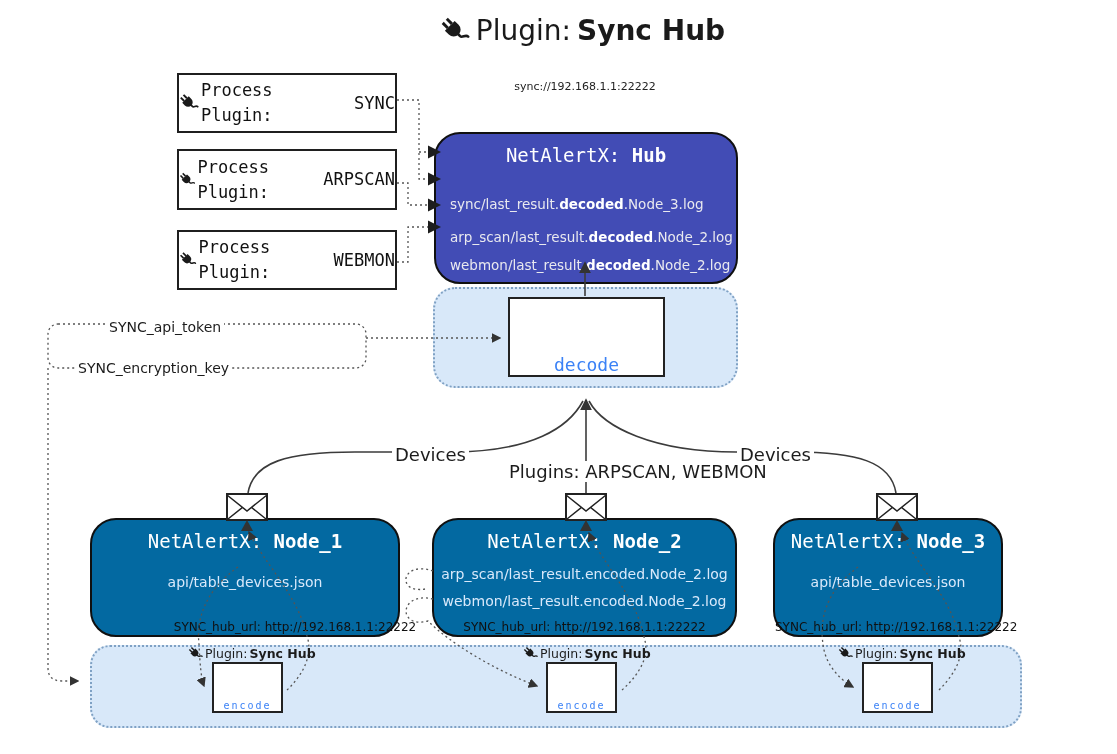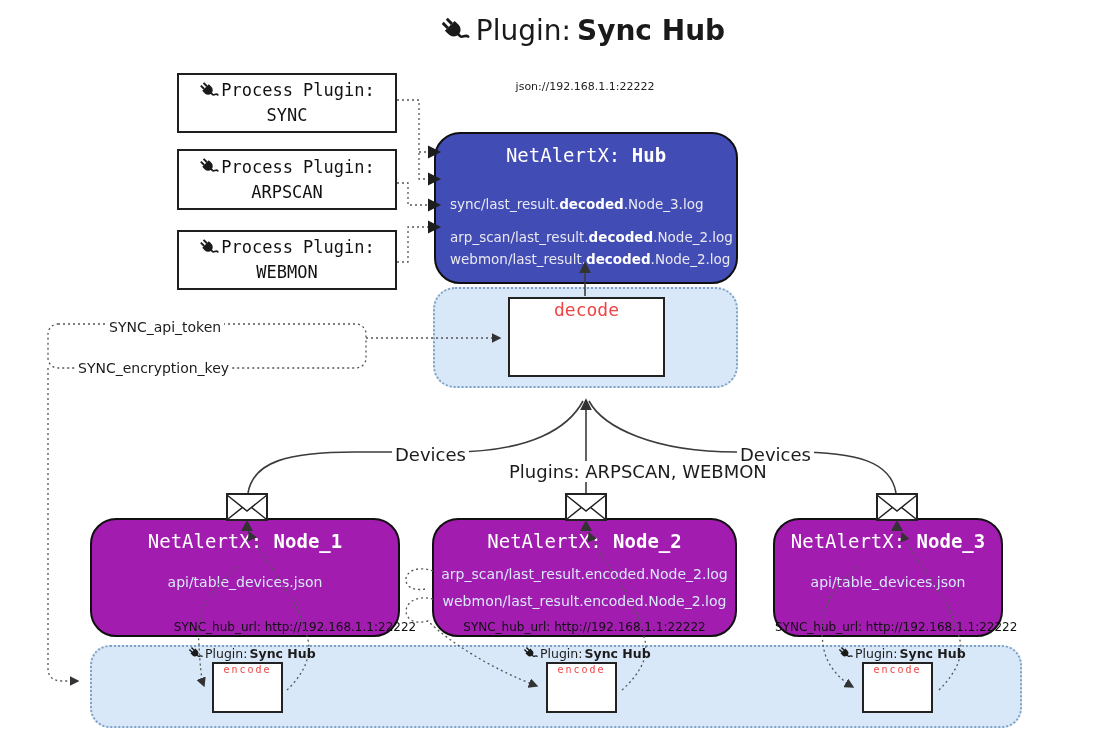--- a/index.html
+++ b/index.html
@@ -6,43 +6,43 @@
   .stage{position:relative;width:1117px;height:754px;background:#ffffff;overflow:hidden;
          font-family:"DejaVu Sans",sans-serif;color:#111;}
   .abs{position:absolute;box-sizing:border-box;}
   
   .title{top:14px;left:0;right:0;display:flex;justify-content:center;align-items:center;gap:6px;margin-left:48px;}
   .title .t-reg{font-size:28px;color:#1a1a1a;}
   .title .t-bold{font-size:28px;font-weight:bold;color:#1a1a1a;}
   .plug{display:inline-block;vertical-align:middle;}
   
   .procbox{left:177px;width:220px;border:2px solid #1f1f1f;background:#fff;
-           display:flex;flex-direction:column;align-items:center;justify-content:center;
+           display:flex;flex-direction:row;align-items:center;justify-content:center;
            font-family:"DejaVu Sans Mono",monospace;font-size:17px;color:#111;line-height:1.45;}
   .procbox .row1{display:flex;align-items:center;gap:2px;}
   
   .huburl{top:80px;left:460px;width:250px;text-align:center;font-size:11px;color:#222;}
   .hub{left:434px;top:100px;width:304px;height:152px;background:#424CB5;border:2px solid #101010;border-radius:26px;margin-top:32px;}
   .hub-title{position:absolute;top:10px;left:0;right:0;text-align:center;
              font-family:"DejaVu Sans Mono",monospace;font-size:19px;color:#fff;}
   .hubline{position:absolute;left:14px;right:4px;height:22px;font-size:13.5px;color:#e9e9ef;white-space:nowrap;}
   .hubline b{color:#ffffff;}
   
   .lightbox{background:#D8E8F9;border:2px dotted #7FA1C4;border-radius:22px;}
   .decode-wrap{left:433px;top:287px;width:305px;height:101px;}
-  .whitebox{background:#fff;border:2px solid #222;display:flex;align-items:flex-start;justify-content:center;
-            font-family:"DejaVu Sans Mono",monospace;color:#ef4444;}
+  .whitebox{background:#fff;border:2px solid #222;display:flex;align-items:flex-end;justify-content:center;
+            font-family:"DejaVu Sans Mono",monospace;color:#3b82f6;}
   .decode-box{left:508px;top:297px;width:157px;height:80px;font-size:18px;}
   
   .elabel{background:#fff;padding:0 3px;font-size:18px;color:#1c1c1c;white-space:nowrap;}
   .elabel-sm{font-size:14px;}
   .blabel{font-size:12.5px;color:#1c1c1c;white-space:nowrap;display:flex;align-items:center;gap:2px;background:transparent;}
   .blabel b{font-weight:bold;}
   
-  .node{background:#a21caf;border:2px solid #101010;border-radius:26px;top:518px;height:119px;}
+  .node{background:#0369a1;border:2px solid #101010;border-radius:26px;top:518px;height:119px;}
   .node-title{position:absolute;top:10px;left:0;right:0;text-align:center;
               font-family:"DejaVu Sans Mono",monospace;font-size:19px;color:#fff;white-space:nowrap;}
   .nodeline{position:absolute;left:0;right:0;text-align:center;font-size:14px;color:#d9e9fb;white-space:nowrap;}
   .nodeurl{position:absolute;font-size:12px;color:#101010;text-align:center;white-space:nowrap;}
   
   .bottom-wrap{left:90px;top:645px;width:932px;height:83px;border-radius:20px;}
   .encode-box{width:71px;height:51px;top:662px;font-size:10px;letter-spacing:2px;}
   svg.overlay{position:absolute;left:0;top:0;width:1117px;height:754px;pointer-events:none;}
   .lbl-layer{position:absolute;left:0;top:0;width:1099px;height:754px;pointer-events:none;}
   .lbl-layer .abs{pointer-events:auto;}
@@ -94,29 +94,29 @@
   <div class="abs procbox" style="top:230px;height:60px;">
     <span class="row1">
       <svg class="plug" width="20" height="20" viewBox="0 0 26 26">
           <use href="#plug-sym"></use>
         </svg>
       <span>Process Plugin:</span>
     </span>
     <span>WEBMON</span>
   </div>
 
-  <div class="abs huburl">json://192.168.1.1:22222</div>
+  <div class="abs huburl">sync://192.168.1.1:22222</div>
 
   <div class="abs hub">
     <div class="hub-title">
       <span>NetAlertX: </span><b>Hub</b>
     </div>
     <div class="hubline" style="top:62px;"><span>sync/last_result.</span><b>decoded</b><span>.Node_3.log</span></div>
     <div class="hubline" style="top:95px;"><span>arp_scan/last_result.</span><b>decoded</b><span>.Node_2.log</span></div>
-    <div class="hubline" style="top:117px;"><span>webmon/last_result.</span><b>decoded</b><span>.Node_2.log</span></div>
+    <div class="hubline" style="top:123px;"><span>webmon/last_result.</span><b>decoded</b><span>.Node_2.log</span></div>
   </div>
 
   <div class="abs lightbox decode-wrap"></div>
   <div class="abs whitebox decode-box">
     <span>decode</span>
   </div>
 
   <div class="abs node" style="left:90px;width:310px;">
     <div class="node-title">
       <span>NetAlertX: </span><b>Node_1</b>

